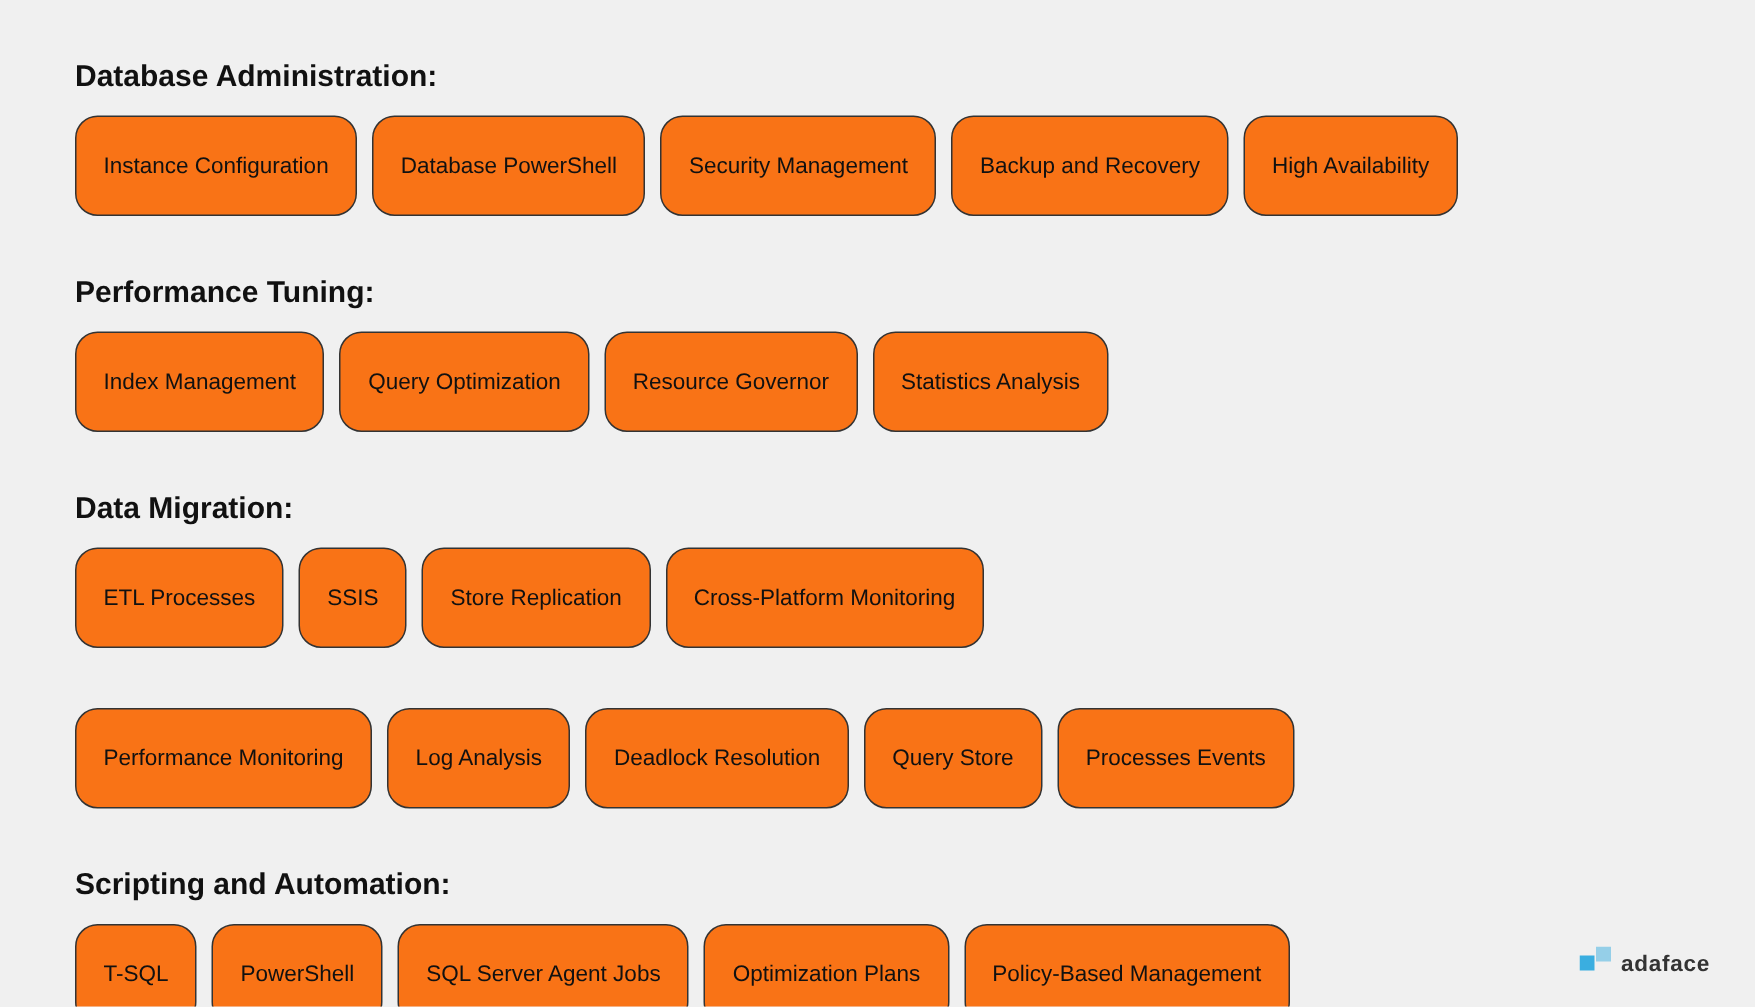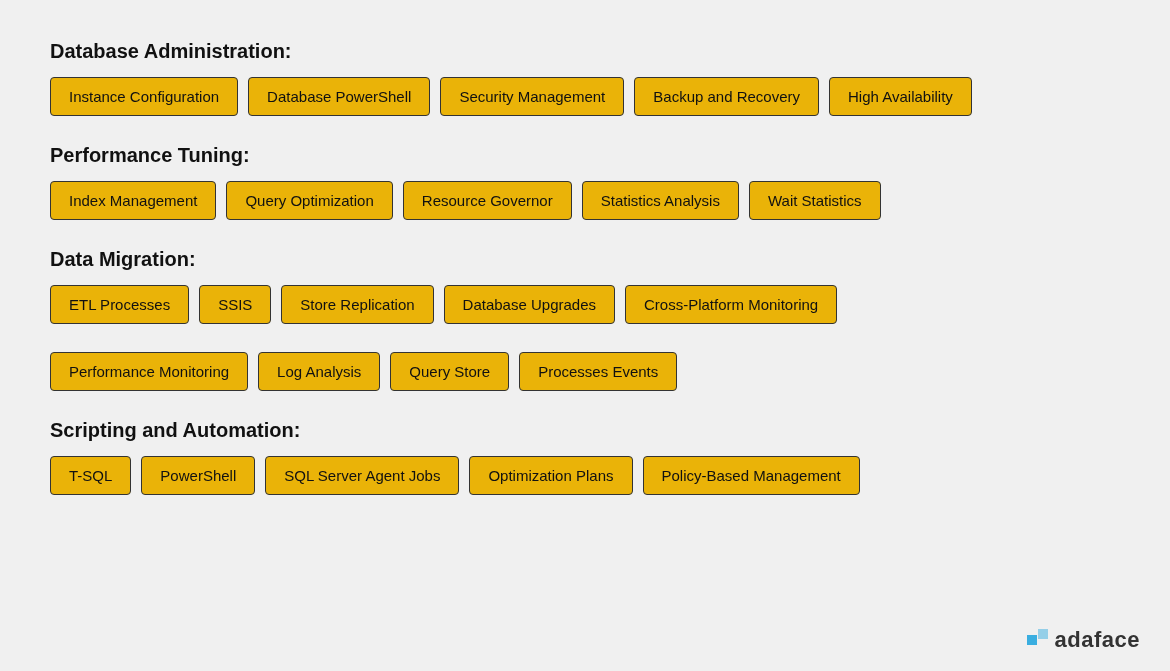--- a/index.html
+++ b/index.html
@@ -15,63 +15,63 @@
       font-family: Arial, sans-serif;
       position: relative;
       overflow: hidden;
     }
 
     .main-content {
       padding: 40px 50px 30px 50px;
     }
 
     .section {
-      margin-bottom: 28px;
+      margin-bottom: 40px;
     }
 
     .section-title {
       font-size: 20px;
       font-weight: bold;
       color: #111;
       margin-bottom: 14px;
     }
 
     .tags-row {
       display: flex;
       flex-wrap: wrap;
       gap: 10px;
     }
 
     .tag {
       display: inline-block;
-      padding: 10px 18px;
+      padding: 24px 18px;
       border: 1.5px solid #333;
-      border-radius: 4px;
-      background-color: #eab308;
+      border-radius: 15px;
+      background-color: #f97316;
       font-size: 15px;
       color: #111;
       white-space: nowrap;
     }
 
     .logo-area {
       position: absolute;
       bottom: 18px;
       right: 30px;
       display: flex;
       align-items: center;
       gap: 6px;
     }
 
     .logo-icon {
       width: 22px;
       height: 22px;
     }
 
     .logo-text {
-      font-size: 22px;
+      font-size: 15px;
       font-weight: bold;
       color: #333;
       letter-spacing: 0.5px;
     }
   </style>
 </head>
 <body>
 
 <div class="main-content">
 <div class="section">
@@ -84,37 +84,36 @@
         <span class="tag">High Availability</span>
       </div>
     </div>
     <div class="section">
       <div class="section-title">Performance Tuning:</div>
       <div class="tags-row">
         <span class="tag">Index Management</span>
         <span class="tag">Query Optimization</span>
         <span class="tag">Resource Governor</span>
         <span class="tag">Statistics Analysis</span>
-        <span class="tag">Wait Statistics</span>
       </div>
     </div>
     <div class="section">
       <div class="section-title">Data Migration:</div>
       <div class="tags-row">
         <span class="tag">ETL Processes</span>
         <span class="tag">SSIS</span>
         <span class="tag">Store Replication</span>
-        <span class="tag">Database Upgrades</span>
         <span class="tag">Cross-Platform Monitoring</span>
       </div>
     </div>
     <div class="section">
       <div class="tags-row">
         <span class="tag">Performance Monitoring</span>
         <span class="tag">Log Analysis</span>
+        <span class="tag">Deadlock Resolution</span>
         <span class="tag">Query Store</span>
         <span class="tag">Processes Events</span>
       </div>
     </div>
     <div class="section">
       <div class="section-title">Scripting and Automation:</div>
       <div class="tags-row">
         <span class="tag">T-SQL</span>
         <span class="tag">PowerShell</span>
         <span class="tag">SQL Server Agent Jobs</span>

